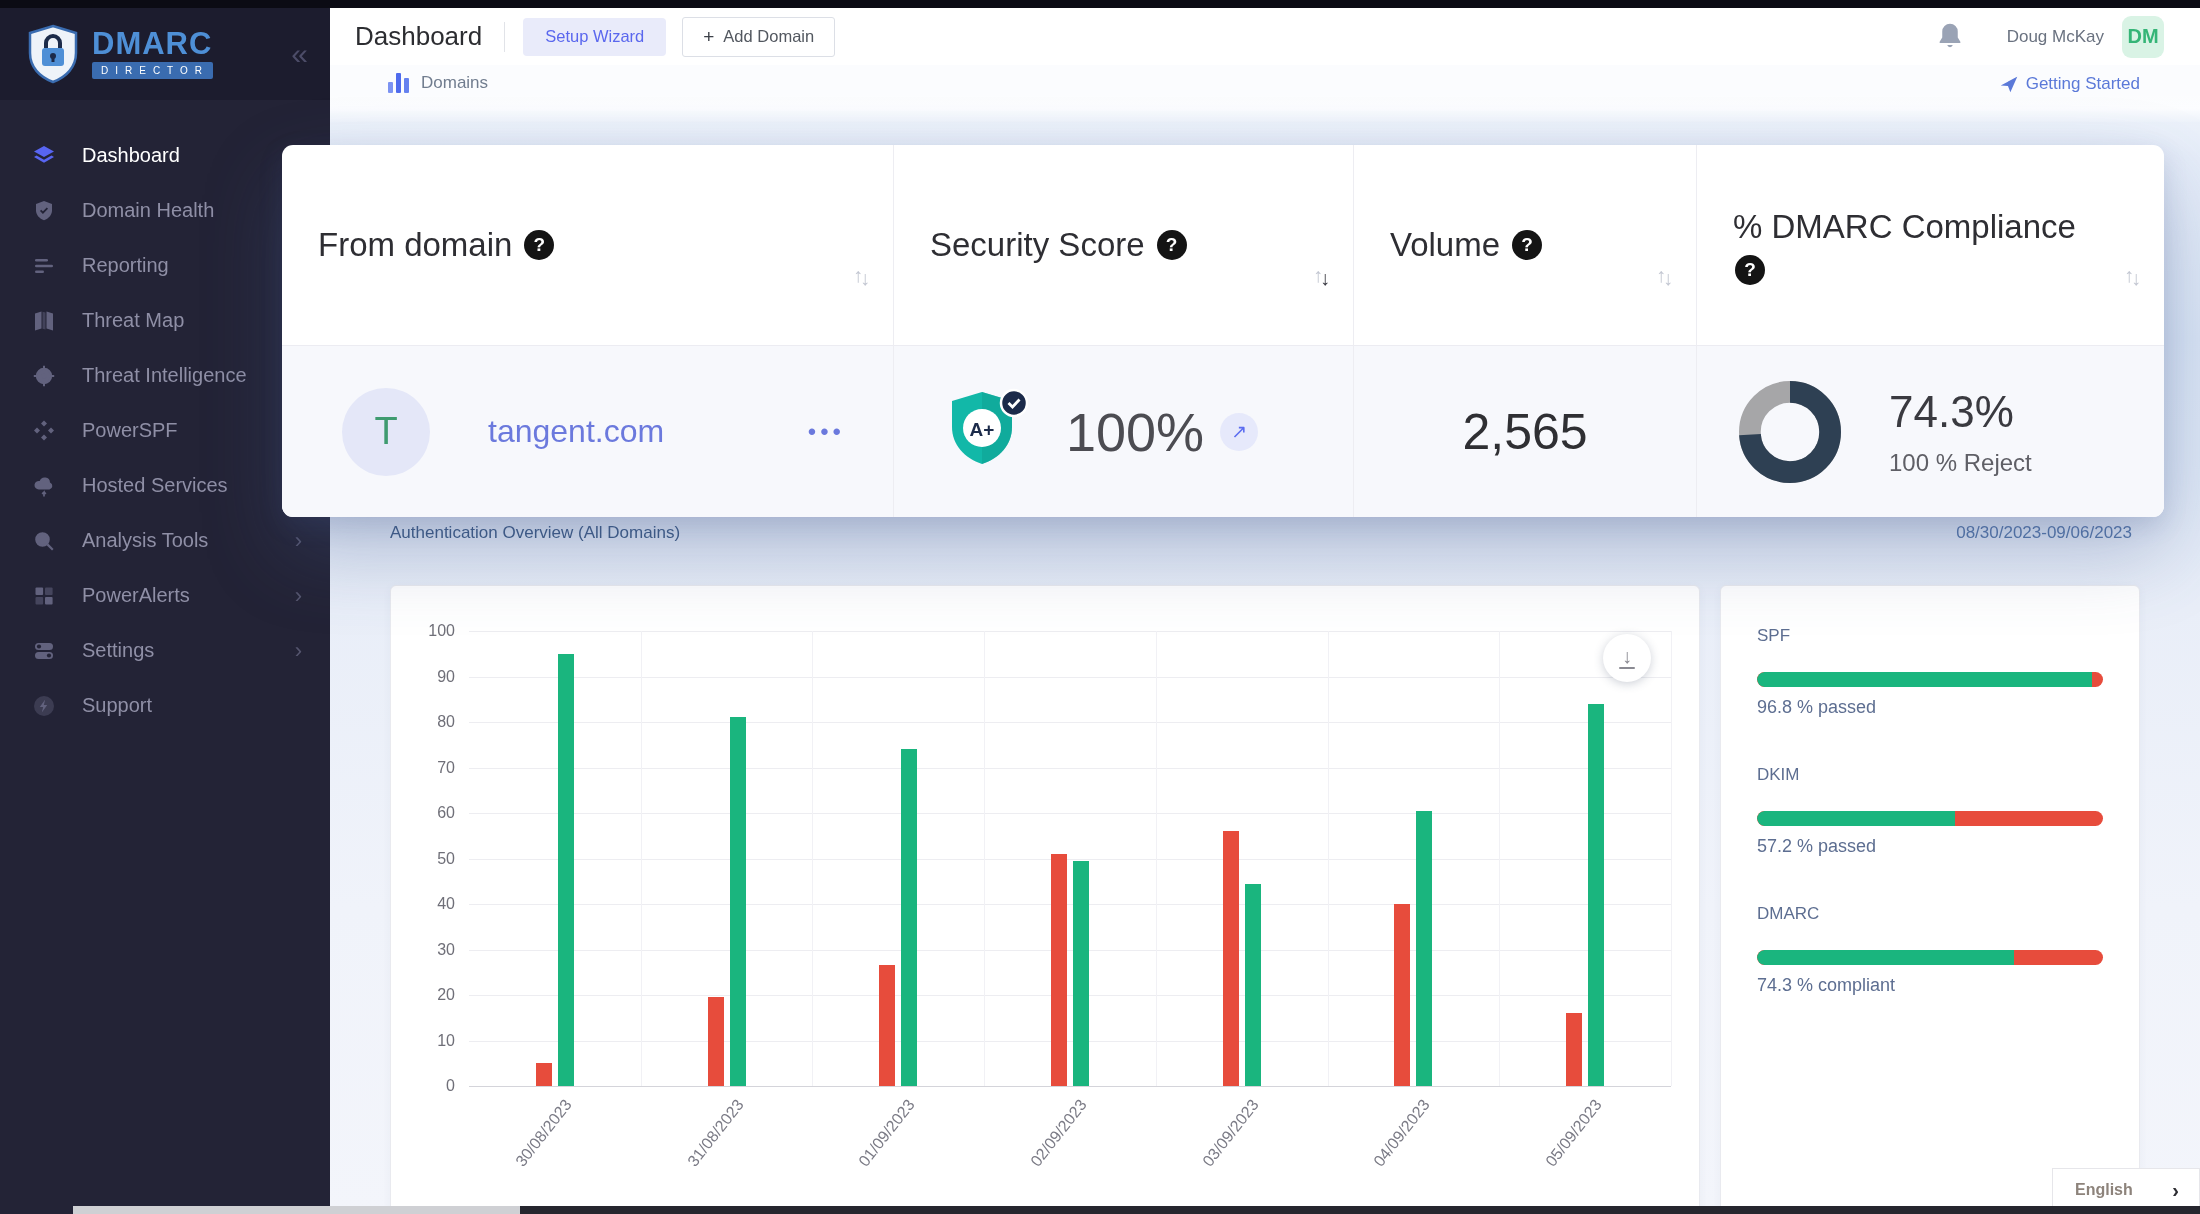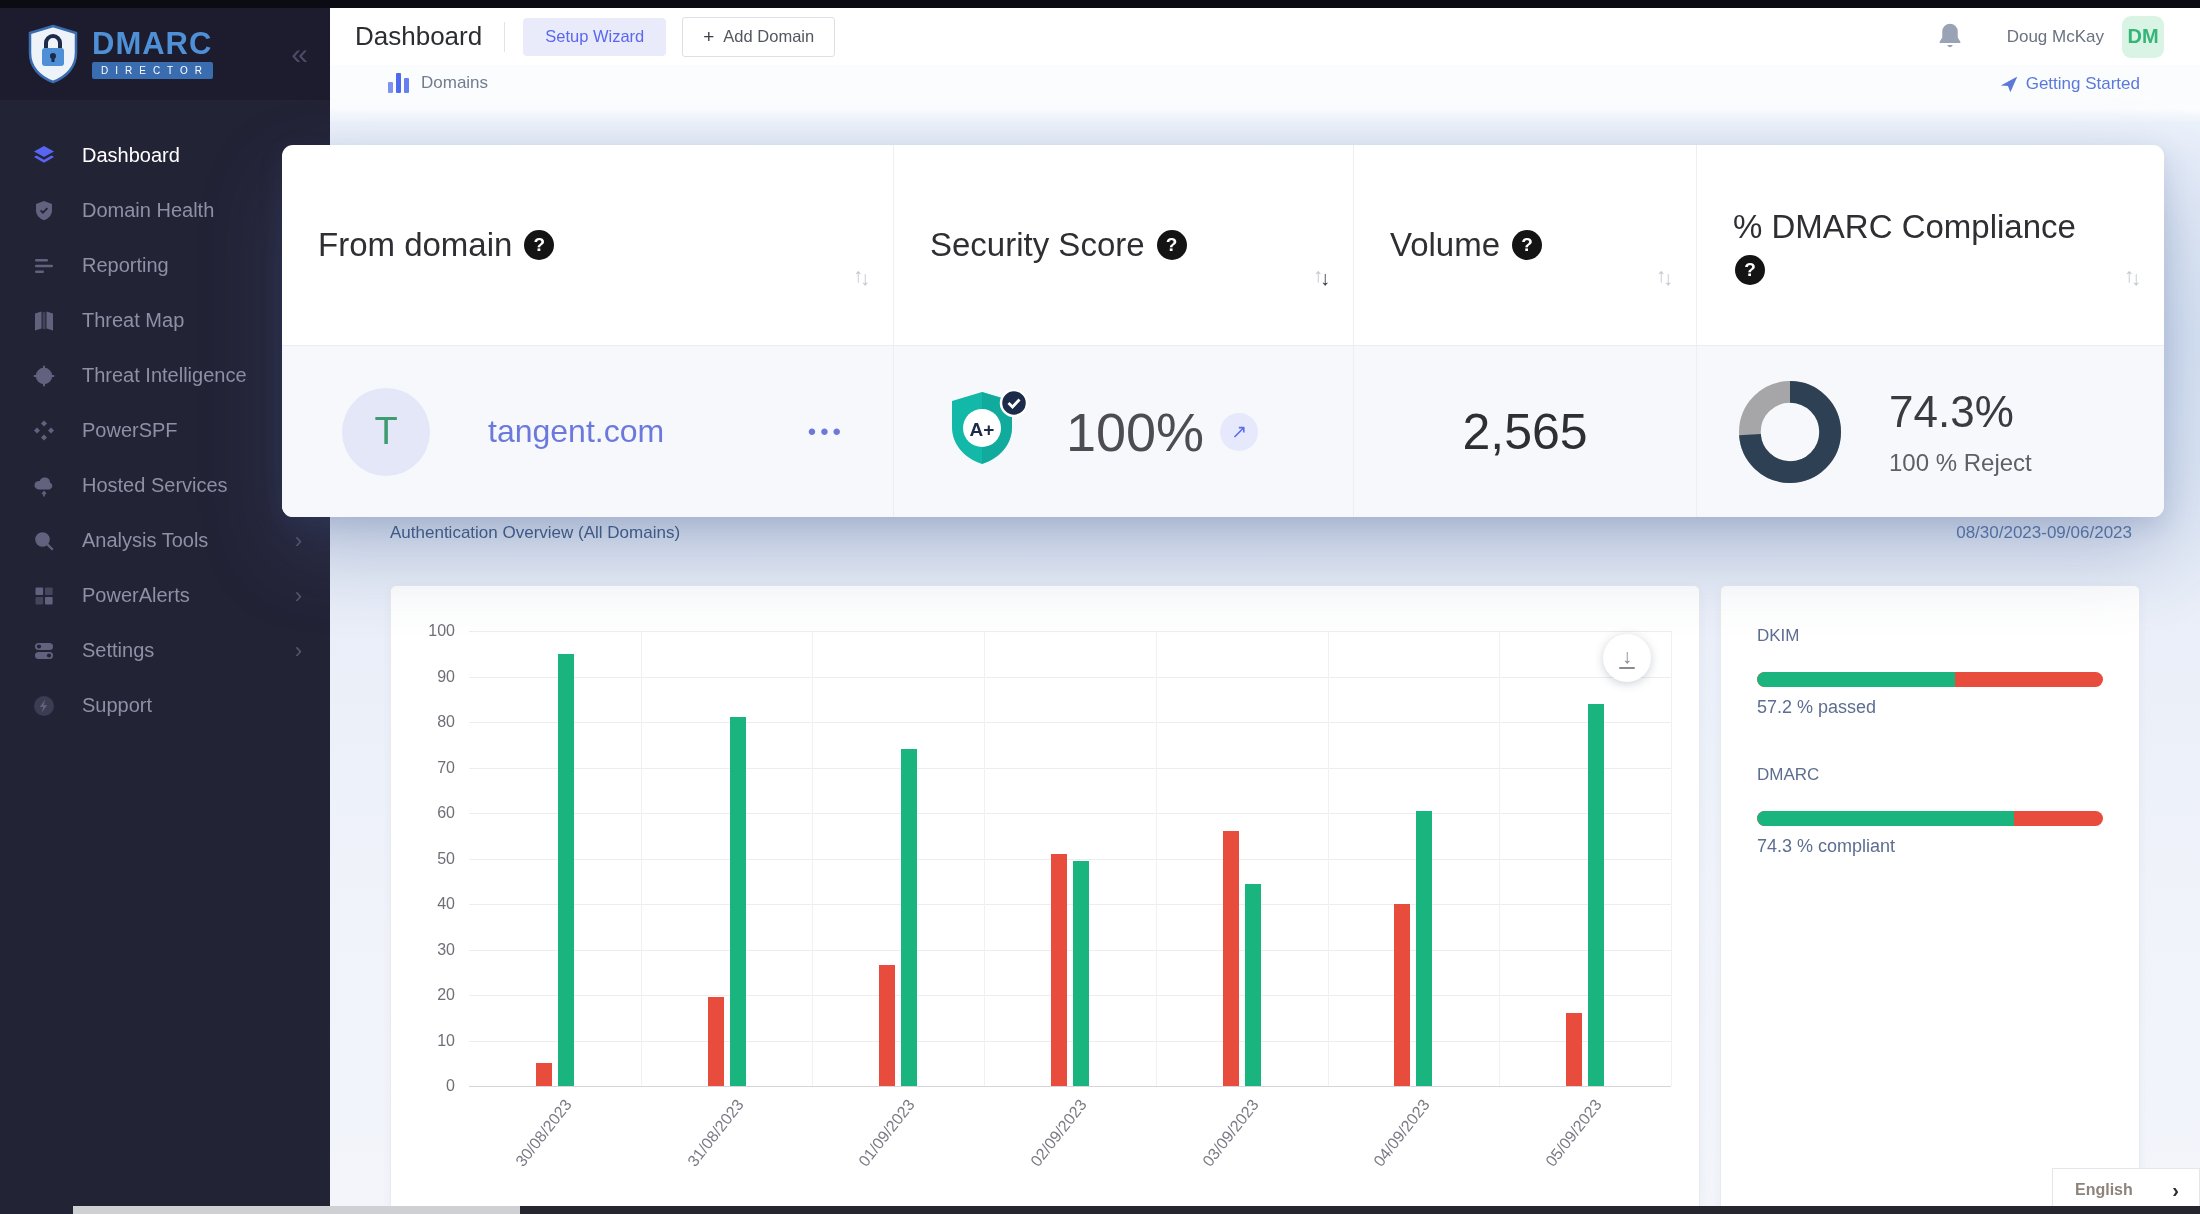--- a/index.html
+++ b/index.html
@@ -476,20 +476,27 @@
         <span class="xlab" style="left: 78.5714%;">04/09/2023</span>
         <div class="bar" title="05/09/2023: 16" style="left: calc(92.8571% - 19px); height: 16%; background: rgb(231, 76, 60);"></div>
         <div class="bar" title="05/09/2023: 84" style="left: calc(92.8571% + 3px); height: 84%; background: rgb(26, 181, 126);"></div>
         <span class="xlab" style="left: 92.8571%;">05/09/2023</span>
       </div>
 
   </div>
 
   <div class="metrics-card">
       <div class="metric">
+        <div class="metric-label">SPF</div>
+        <div class="metric-bar">
+          <div class="metric-fill" style="width: 96.8%;"></div>
+        </div>
+        <div class="metric-text">96.8 % passed</div>
+      </div>
+      <div class="metric">
         <div class="metric-label">DKIM</div>
         <div class="metric-bar">
           <div class="metric-fill" style="width: 57.2%;"></div>
         </div>
         <div class="metric-text">57.2 % passed</div>
       </div>
       <div class="metric">
         <div class="metric-label">DMARC</div>
         <div class="metric-bar">
           <div class="metric-fill" style="width: 74.3%;"></div>

